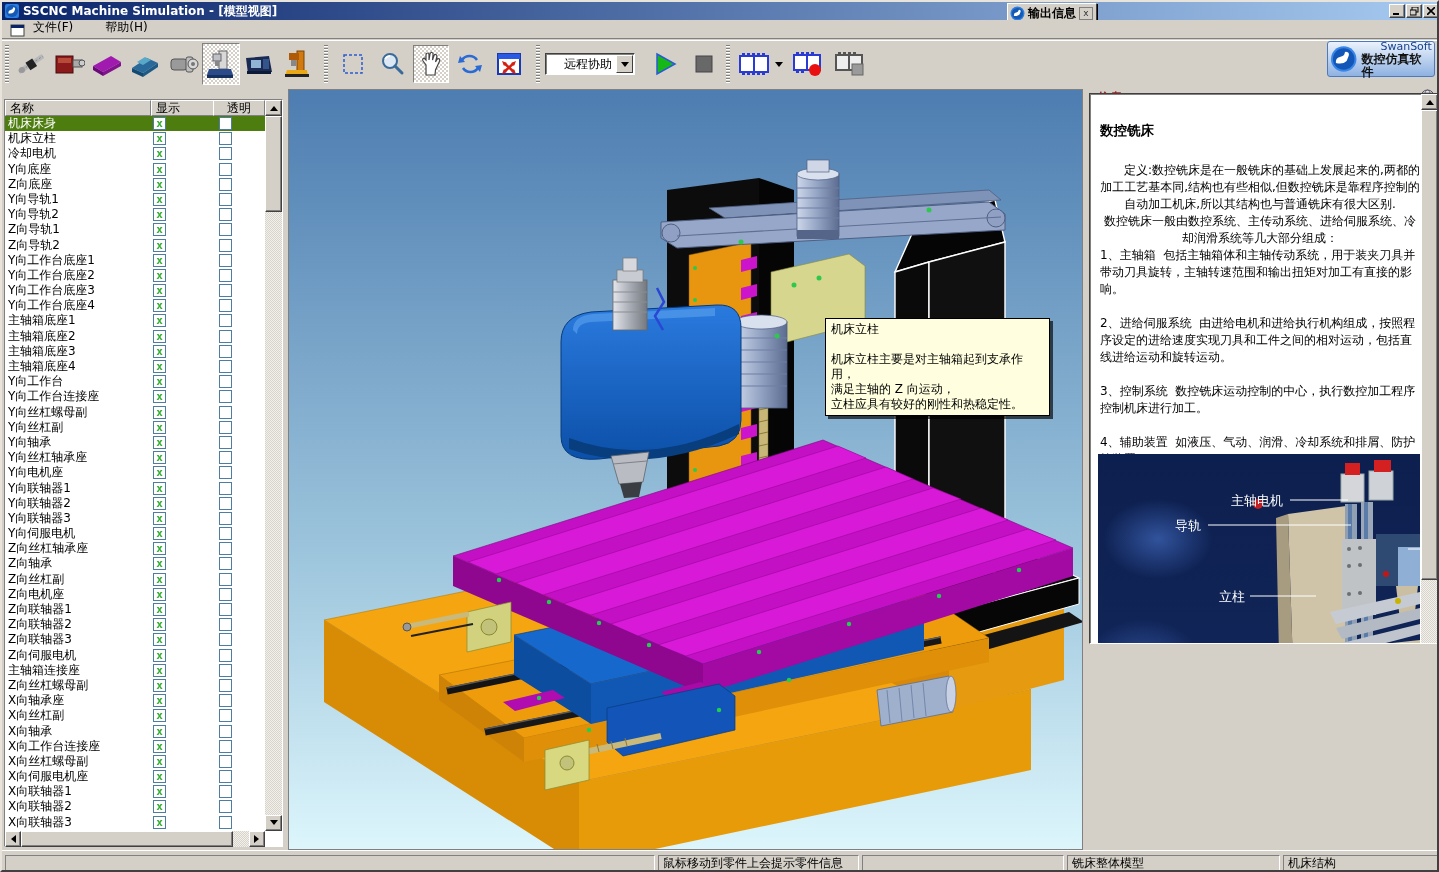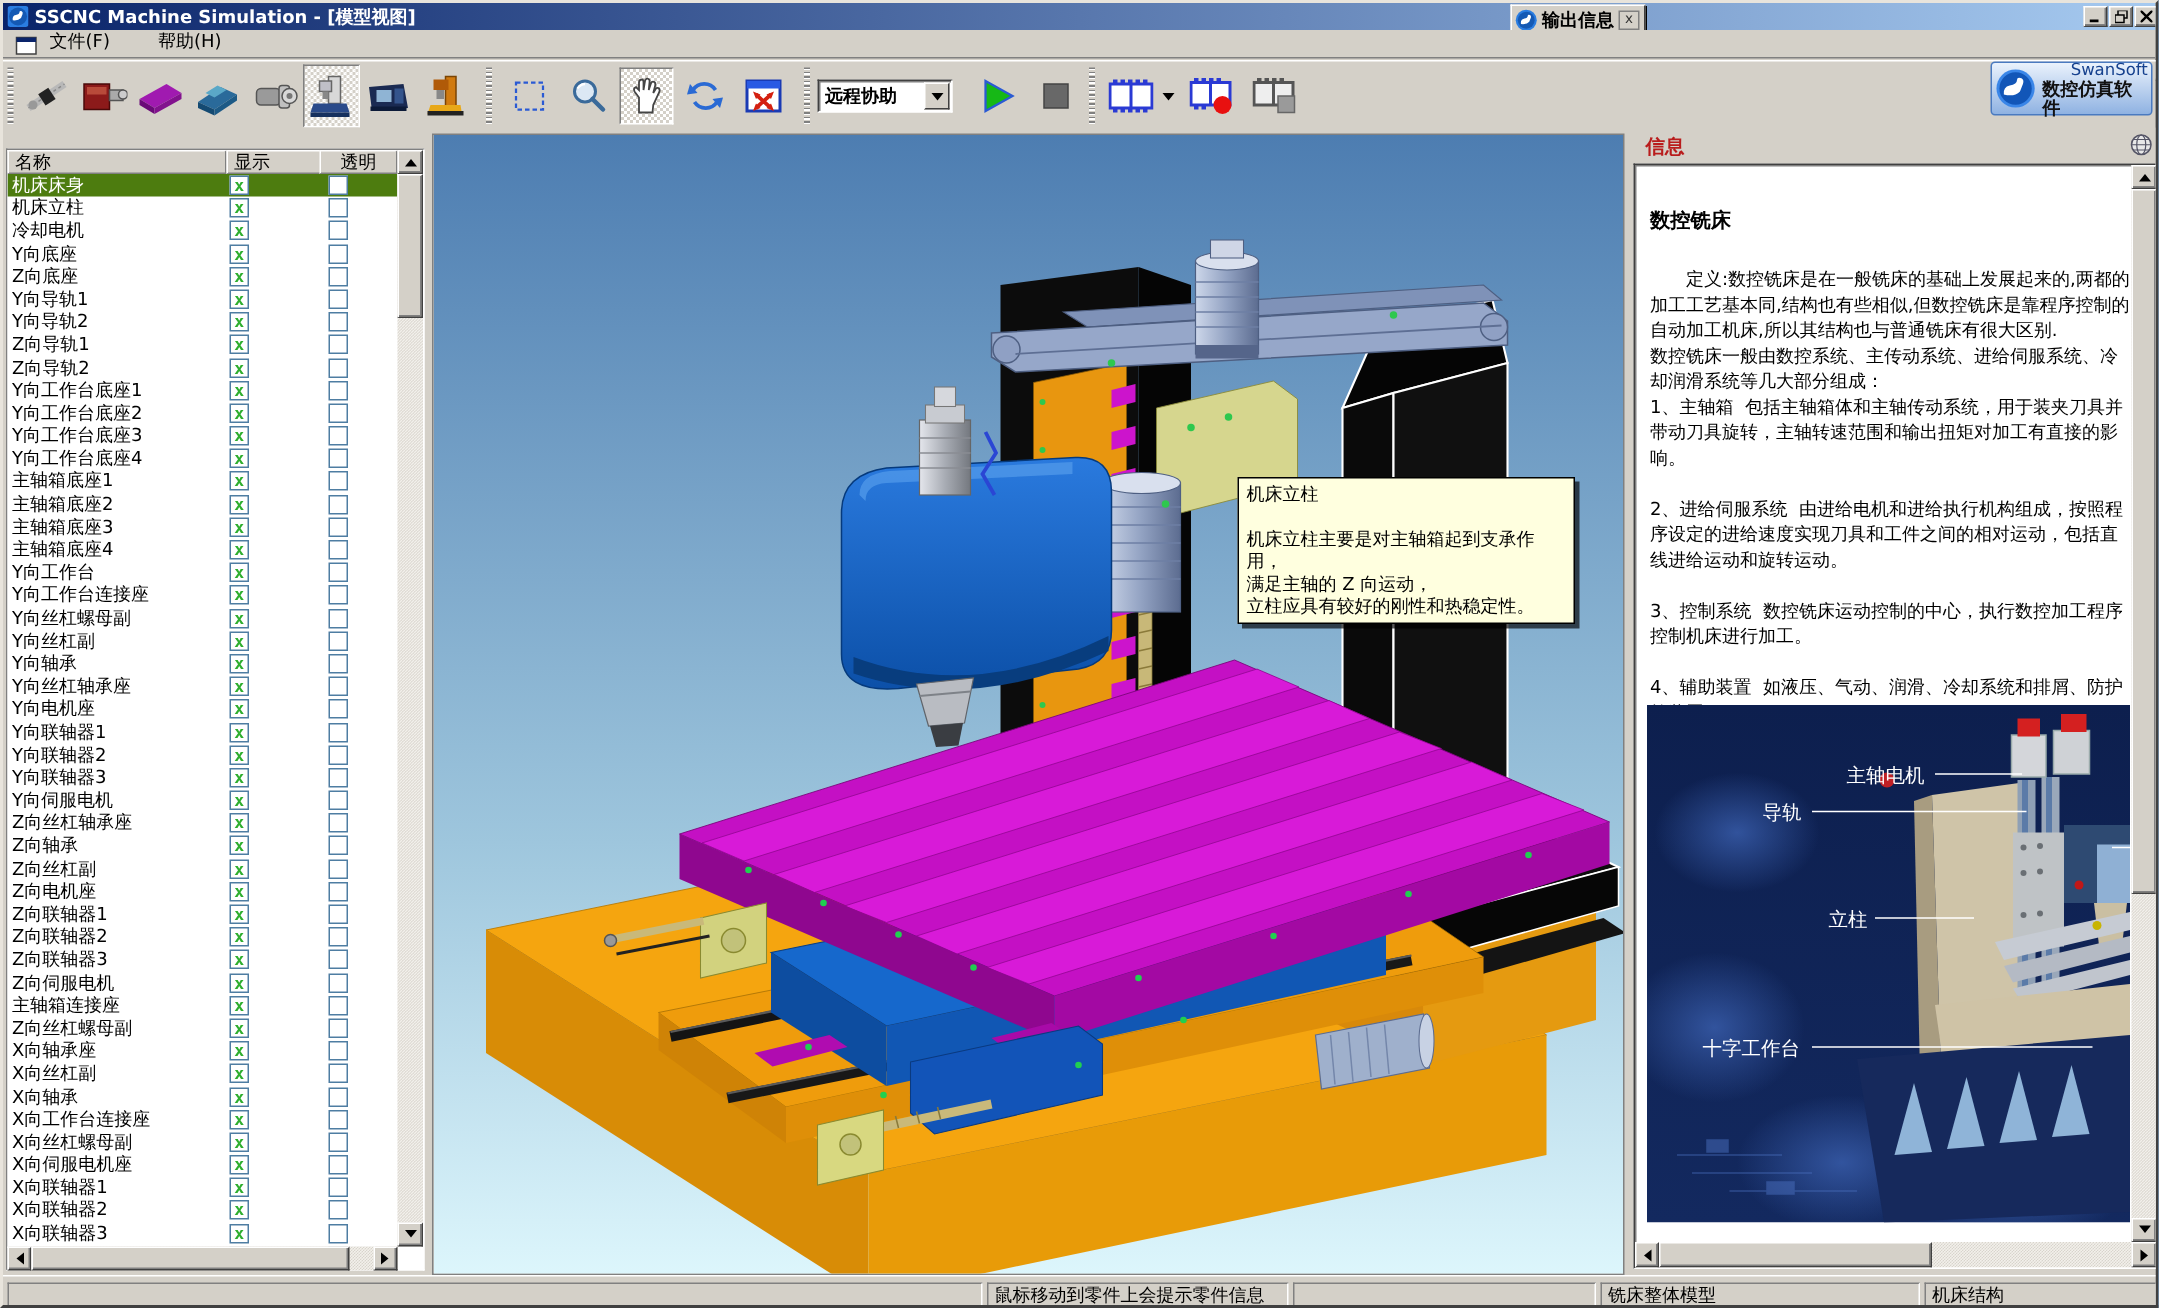--- a/index.html
+++ b/index.html
@@ -22,21 +22,21 @@
   .menuitem{font-size:12px;color:#000;padding:2px 7px;white-space:nowrap;}
   .mdiicon{width:16px;height:14px;margin-left:8px;}
   
   .toolbar{position:absolute;left:0;top:38px;width:100%;height:45px;background:#d4d0c8;border-top:1px solid #fff;}
   .grip{position:absolute;top:4px;width:4px;height:38px;background:repeating-linear-gradient(to bottom,#808080 0 1px,#fff 1px 2px,transparent 2px 3px);}
   .tbtn{position:absolute;top:2px;width:38px;height:42px;display:flex;align-items:center;justify-content:center;border:1px solid transparent;}
   .tbtn.sm{top:4px;width:36px;height:38px;}
   .tbtn.pressed{border-color:#808080 #fff #fff #808080;}
   .tbtn svg{display:block}
   .combo{position:absolute;left:543px;top:12px;width:90px;height:22px;background:#fff;border:1px solid;border-color:#404040 #fff #fff #404040;box-shadow:inset 1px 1px 0 #808080;display:flex;align-items:center;}
-  .combo .ctext{flex:1;font-size:12px;font-weight:bold;padding-left:4px;white-space:nowrap;}
+  .combo .ctext{flex:1;font-size:12px;font-weight:normal;padding-left:18px;white-space:nowrap;}
   .combo .carrow{width:17px;height:18px;margin-right:1px;background:#d4d0c8;border:1px solid;border-color:#fff #404040 #404040 #fff;display:flex;align-items:center;justify-content:center;}
   .tri-d{width:0;height:0;border:4px solid transparent;border-top:5px solid #000;margin-top:4px;}
   
   .logo{position:absolute;right:2px;top:0px;width:108px;height:36px;background:linear-gradient(#eaf2fc,#8fb2e2);border:1px solid #4a7ac0;border-radius:3px;display:flex;align-items:center;padding:2px;}
   .logo .ltxt{margin-left:4px;line-height:13px;}
   .logo .l1{font-size:11px;color:#16418e;margin-left:19px;}
   .logo .l2{font-size:12px;font-weight:bold;color:#111;}
   
   .main{position:absolute;left:0;top:83px;width:1439px;height:765px;background:#d4d0c8;}
   
@@ -61,25 +61,25 @@
   .ar.left{border-right:5px solid #000;margin-left:-3px;}
   .ar.right{border-left:5px solid #000;margin-right:-3px;}
   
   .viewport{position:absolute;left:286px;top:4px;width:795px;height:761px;overflow:hidden;border:1px solid #808080;}
   .tooltip{position:absolute;left:536px;top:228px;width:225px;background:#ffffdf;border:1px solid #000;box-shadow:3px 3px 0 rgba(0,0,0,.65);font-size:12px;line-height:15px;padding:3px 5px;color:#000;}
   .tooltip .sp{height:15px;}
   
   .rpanel{position:absolute;left:1085px;top:0px;width:352px;height:763px;}
   .rph{position:absolute;left:0;top:4px;width:100%;height:18px;font-size:13px;font-weight:bold;padding-left:10px;color:#b91c1c;}
   .globe{position:absolute;right:4px;top:4px;}
-  .rcontent{position:absolute;left:2px;top:24px;width:350px;height:737px;background:#fff;border:1px solid;border-color:#404040 #fff #fff #404040;box-shadow:inset 1px 1px 0 #808080;overflow:hidden;}
+  .rcontent{position:absolute;left:2px;top:8px;width:350px;height:551px;background:#fff;border:1px solid;border-color:#404040 #fff #fff #404040;box-shadow:inset 1px 1px 0 #808080;overflow:hidden;}
   .itext{position:absolute;left:10px;top:0;width:320px;}
   .ihead{font-size:13.5px;font-weight:bold;margin:28px 0 22px 0;color:#000;}
   .ipara{font-size:12px;line-height:17px;color:#000;white-space:pre-wrap;margin:0 0 17px 0;}
-  .ipara:first-of-type{margin-bottom:0;}
+  .ipara:first-of-type{margin-bottom:0;text-align:center;}
   .iimage{position:absolute;left:8px;top:360px;width:322px;height:345px;}
   
   .statusbar{position:absolute;left:0;top:848px;width:1439px;height:24px;background:#d4d0c8;border-top:1px solid #fff;}
   .spanel{position:absolute;top:4px;height:17px;border:1px solid;border-color:#808080 #fff #fff #808080;font-size:12px;line-height:15px;padding:0 4px;color:#000;white-space:nowrap;overflow:hidden;}
 </style>
 </head>
 <body>
 
 <div class="app">
 

